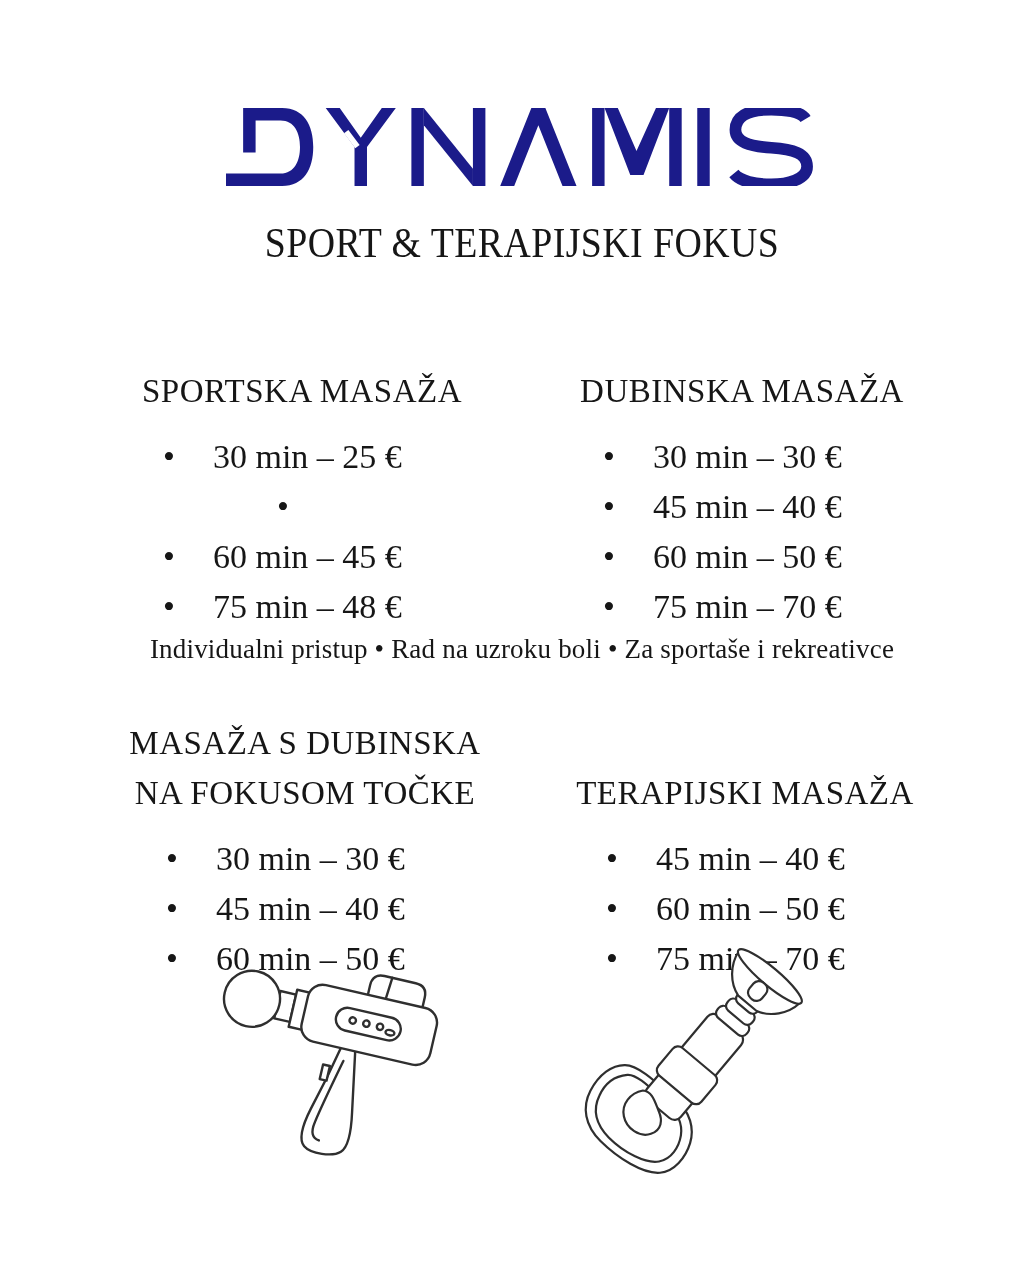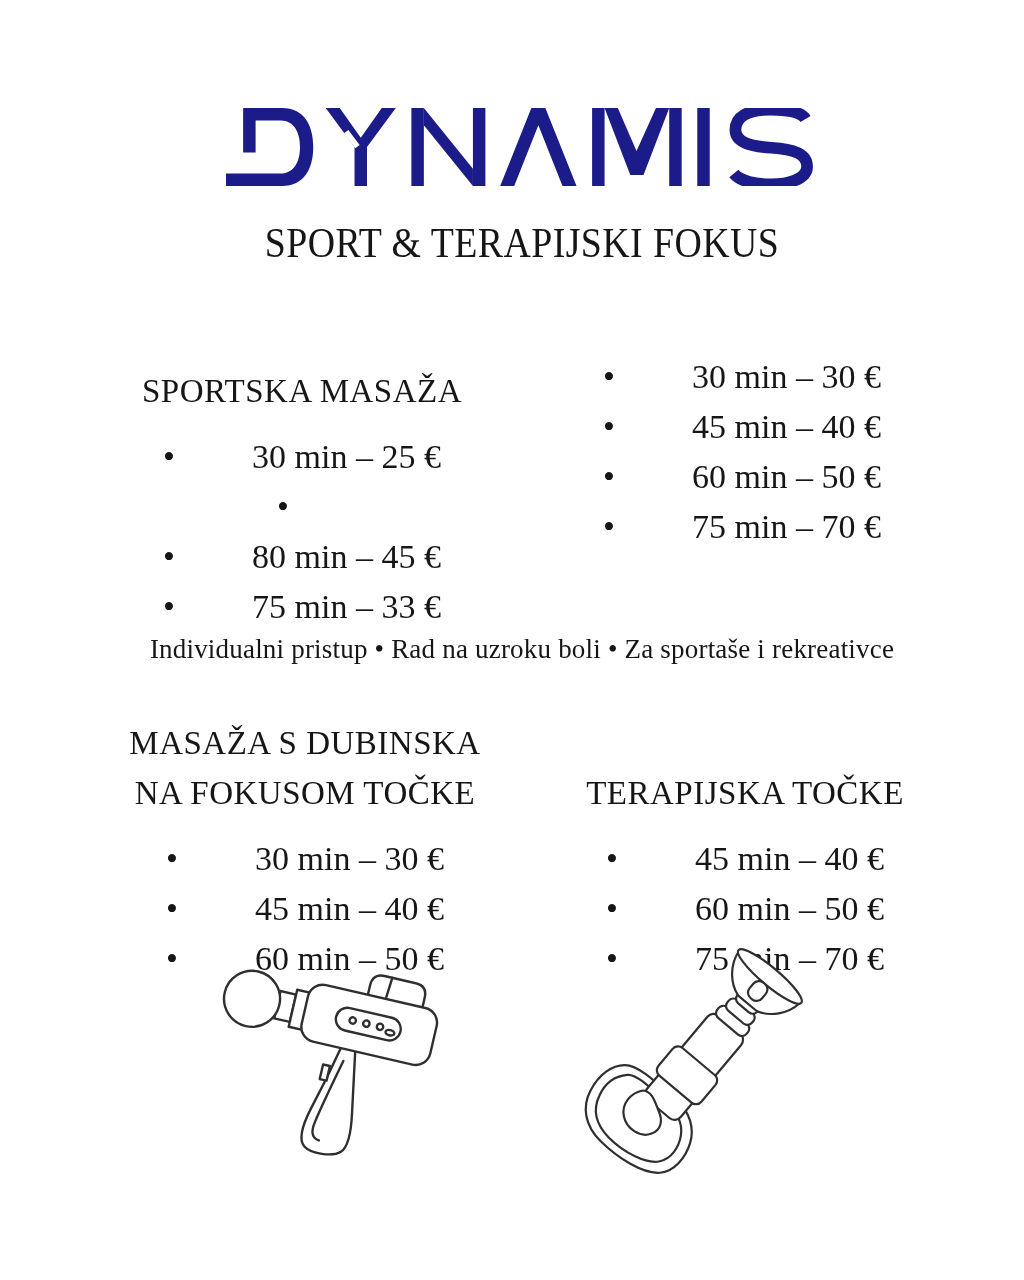--- a/index.html
+++ b/index.html
@@ -23,21 +23,21 @@
   .sec-1 { top:350px; left:62px;  width:480px; }
   .sec-2 { top:350px; left:502px; width:480px; }
   .sec-3 { top:702px; left:65px;  width:480px; }
   .sec-4 { top:702px; left:505px; width:480px; }
 
   .sec-title { font-size:33px; font-weight:400; margin:16px; line-height:50px; letter-spacing:0.5px; }
 
   .price-list { list-style:none; margin:2px 0 0 0; padding:0; }
   .price-item { height:50px; display:flex; align-items:center; justify-content:center; font-size:34px; }
   .bullet { font-size:34px; line-height:1; margin-right:38px; }
-  .item-text { display:inline-block; min-width:228px; text-align:right; white-space:nowrap; }
+  .item-text { display:inline-block; min-width:228px; text-align:left; white-space:nowrap; }
 
   .tagline {
     position:absolute; top:634px; left:0; width:100%; text-align:center;
     font-size:27px; margin:0; letter-spacing:0.2px;
   }
 
   .illus-gun  { position:absolute; left:203px; top:952px; }
   .illus-pump { position:absolute; left:548px; top:940px; }
 </style>
 </head>
@@ -79,30 +79,31 @@
     <ul class="price-list">
       <li class="price-item">
           <span class="bullet">•</span>
           <span class="item-text">30 min – 25 €</span>
         </li>
       <li class="price-item">
           <span class="bullet">•</span>
         </li>
       <li class="price-item">
           <span class="bullet">•</span>
-          <span class="item-text">80 min – 45 €</span>
+          <span class="item-text">60 min – 45 €</span>
         </li>
       <li class="price-item">
           <span class="bullet">•</span>
-          <span class="item-text">75 min – 33 €</span>
+          <span class="item-text">75 min – 48 €</span>
         </li>
     </ul>
   </section>
 
   <section class="section sec-2">
+    <h2 class="sec-title">DUBINSKA MASAŽA</h2>
     <ul class="price-list">
       <li class="price-item">
           <span class="bullet">•</span>
           <span class="item-text">30 min – 30 €</span>
         </li>
       <li class="price-item">
           <span class="bullet">•</span>
           <span class="item-text">45 min – 40 €</span>
         </li>
       <li class="price-item">
@@ -130,21 +131,21 @@
           <span class="item-text">45 min – 40 €</span>
         </li>
       <li class="price-item">
           <span class="bullet">•</span>
           <span class="item-text">60 min – 50 €</span>
         </li>
     </ul>
   </section>
 
   <section class="section sec-4">
-    <h2 class="sec-title"><br><span>TERAPIJSKA TOČKE</span></h2>
+    <h2 class="sec-title"><br><span>TERAPIJSKI MASAŽA</span></h2>
     <ul class="price-list">
       <li class="price-item">
           <span class="bullet">•</span>
           <span class="item-text">45 min – 40 €</span>
         </li>
       <li class="price-item">
           <span class="bullet">•</span>
           <span class="item-text">60 min – 50 €</span>
         </li>
       <li class="price-item">

